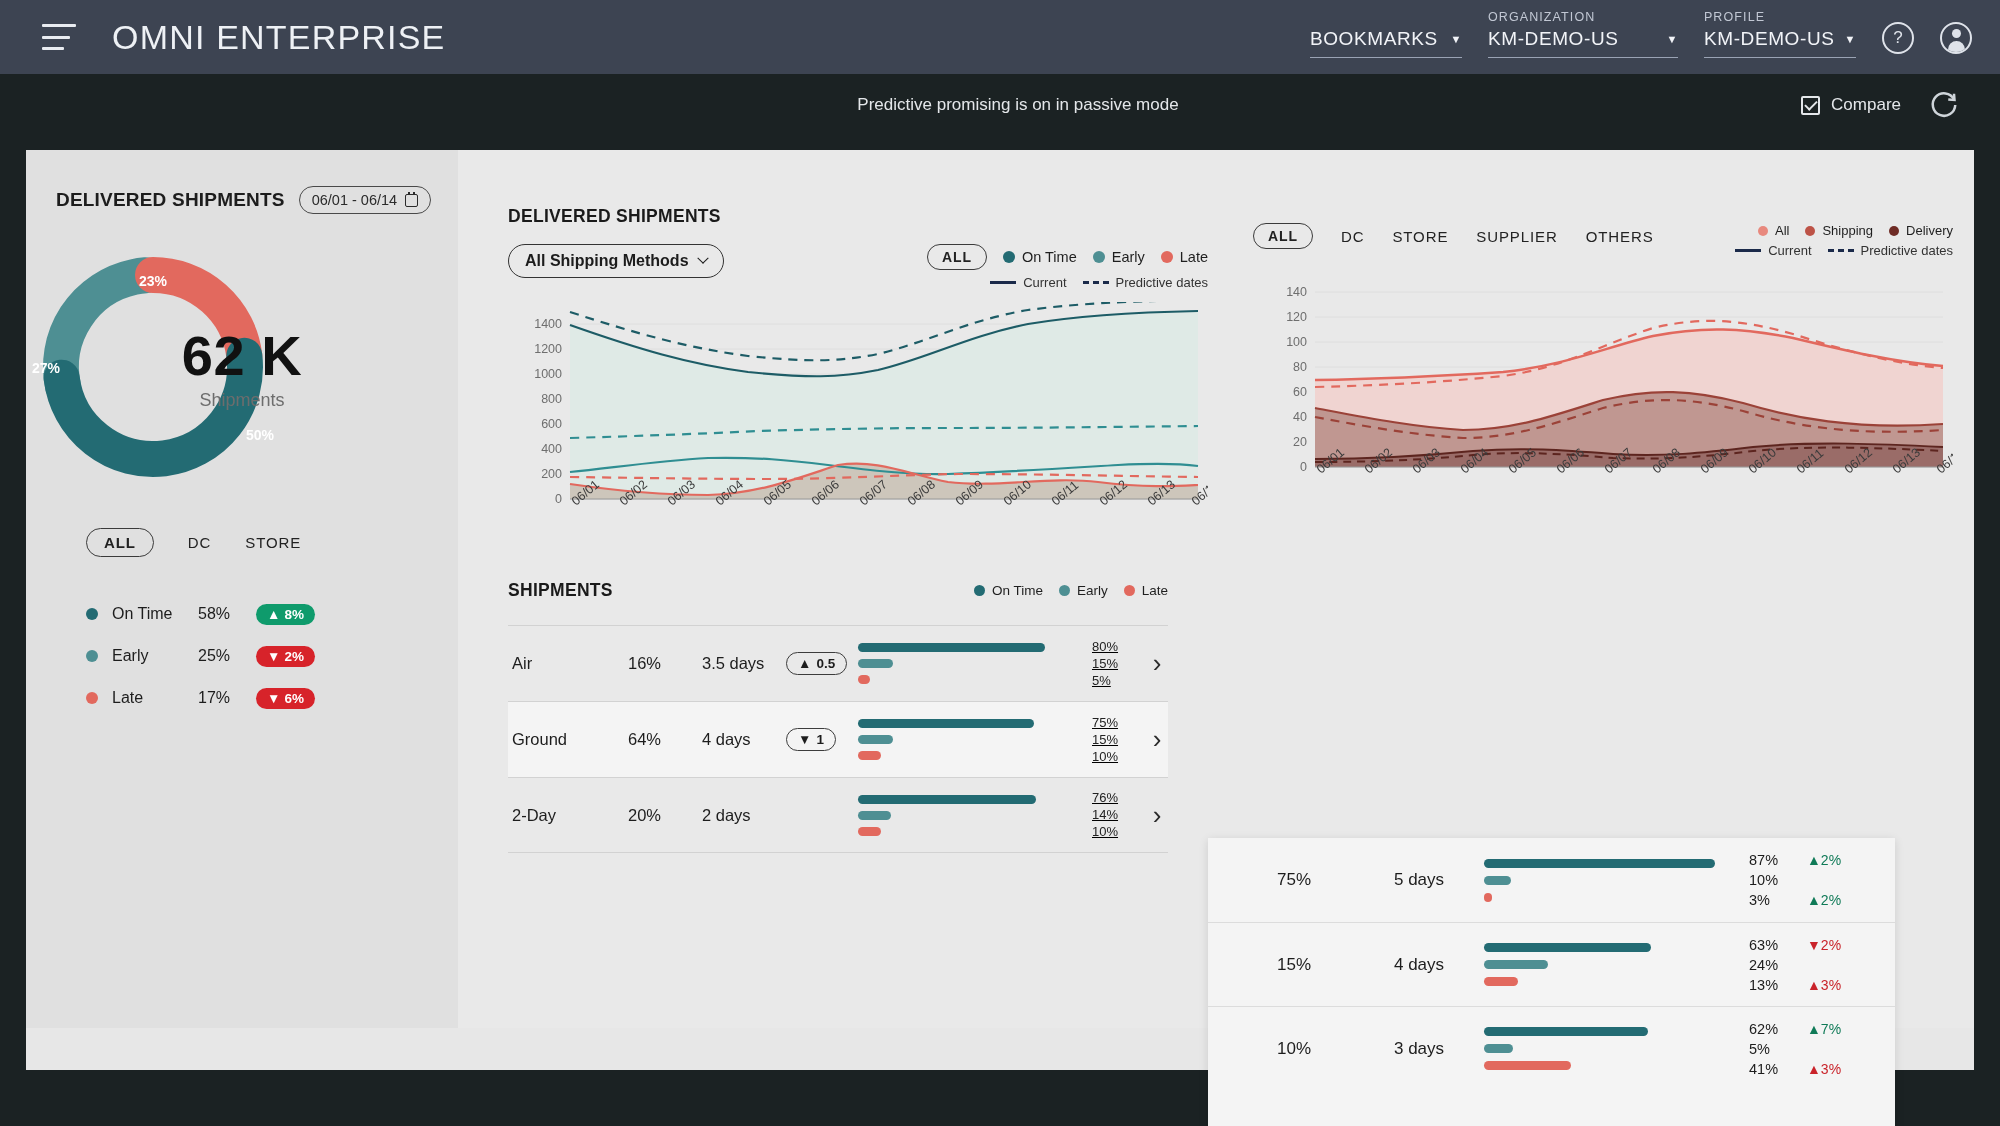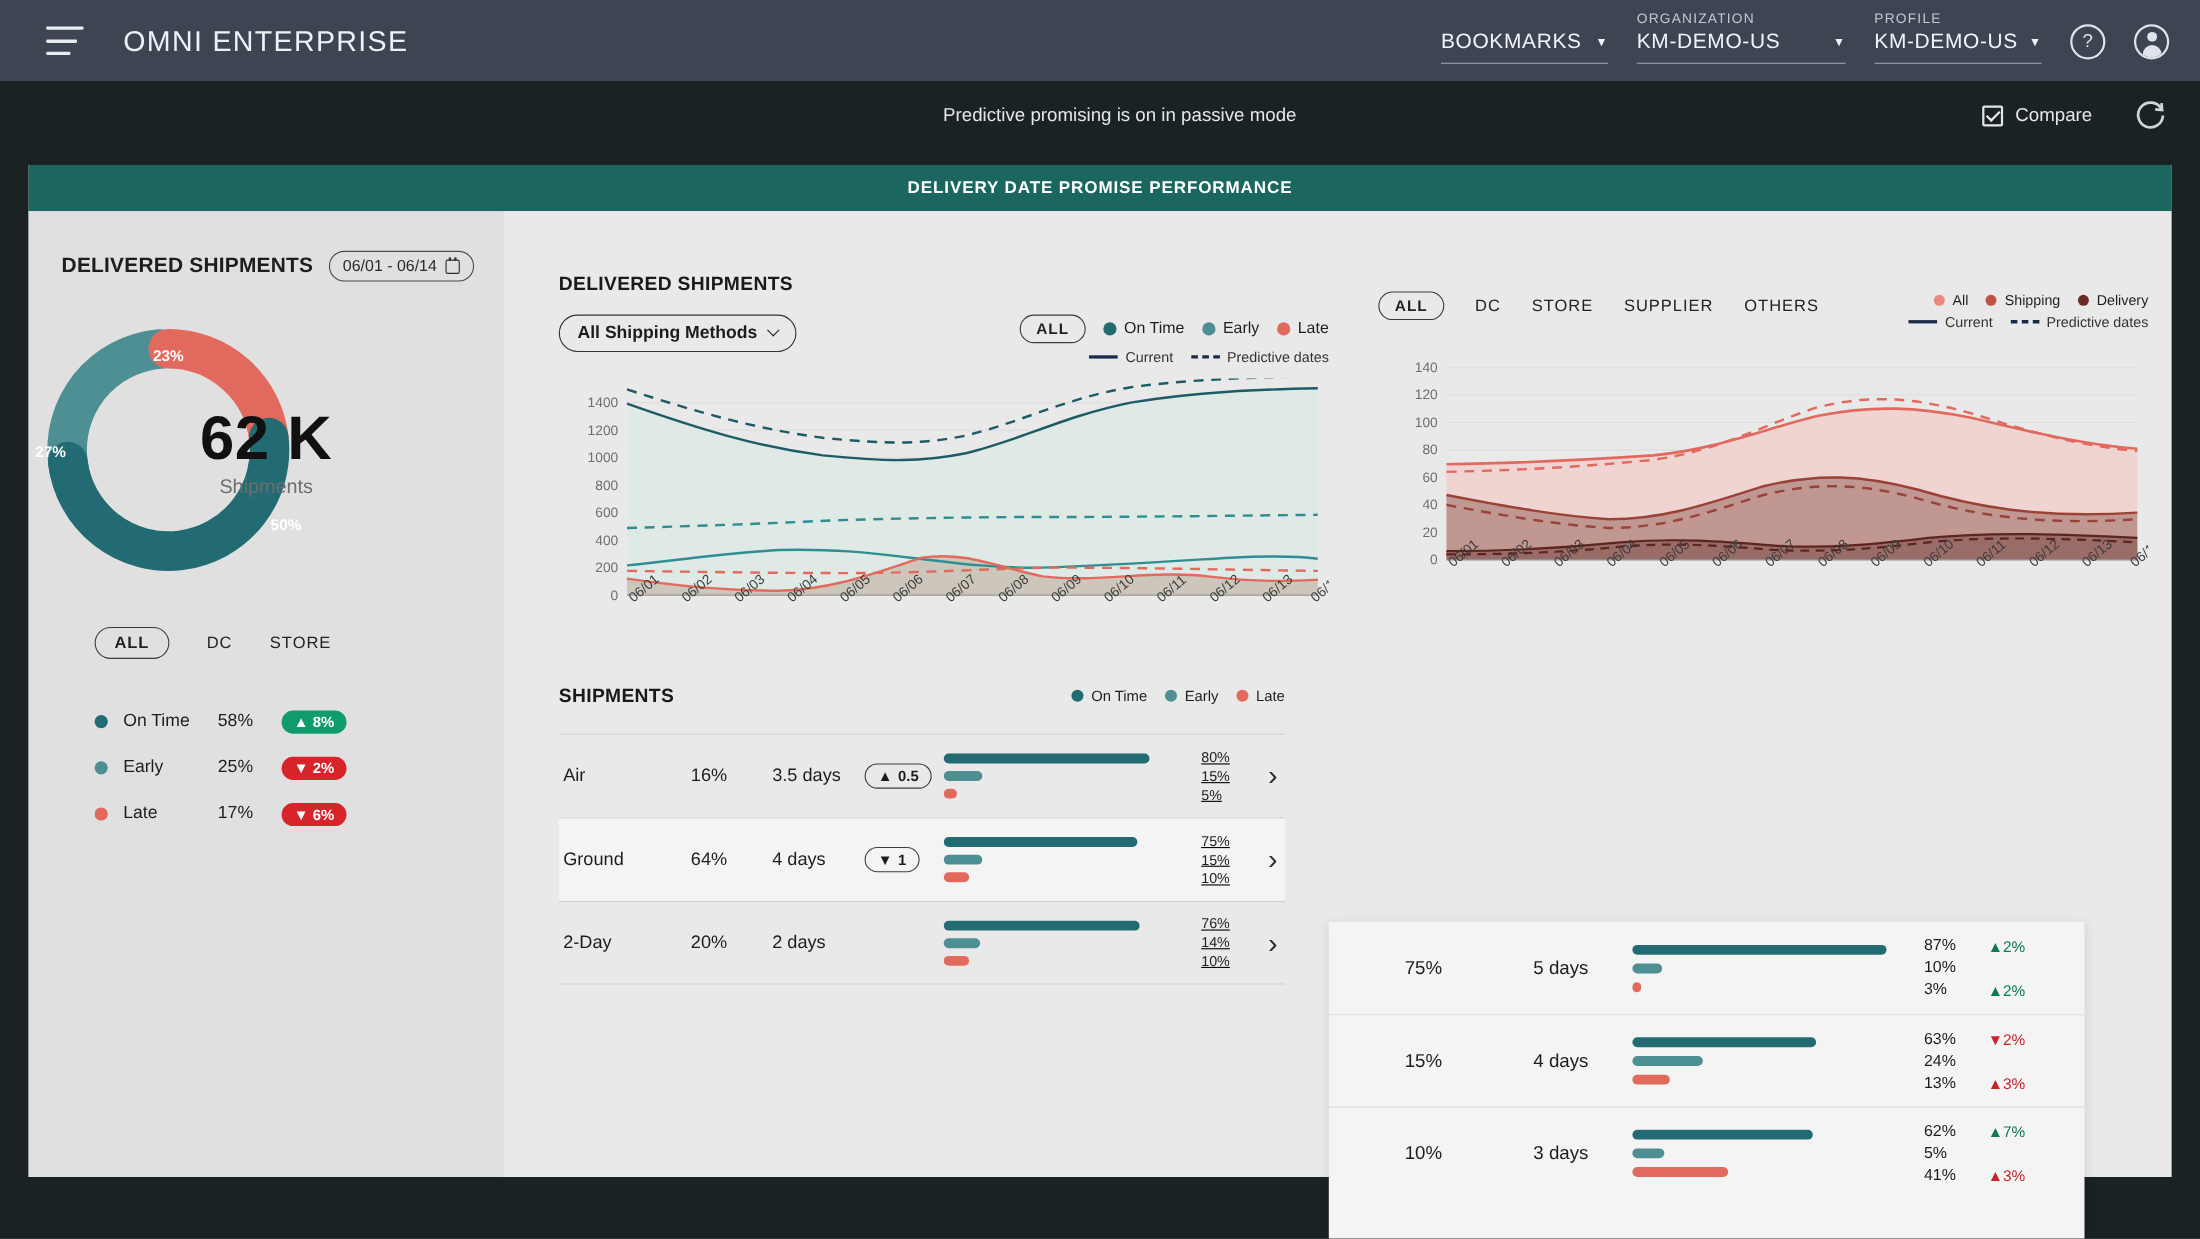--- a/index.html
+++ b/index.html
@@ -14,21 +14,21 @@
   
   .topbar {
     height: 74px; background: #3d4452; display: flex; align-items: center;
     padding: 0 28px; position: relative;
   }
   .hamburger { width: 34px; height: 26px; display: flex; flex-direction: column;
     justify-content: space-between; cursor: pointer; margin-left: 14px; }
   .hamburger i { display: block; height: 3px; background: #e9ecf1; border-radius: 1px; }
   .hamburger i:nth-child(2) { width: 82%; }
   .hamburger i:nth-child(3) { width: 64%; }
-  .brand { color: #eef1f5; font-size: 26px; letter-spacing: 1.2px; margin-left: 36px; font-weight: 400; }
+  .brand { color: #eef1f5; font-size: 34px; letter-spacing: 1.2px; margin-left: 36px; font-weight: 400; }
   .top-right { margin-left: auto; display: flex; align-items: flex-end; gap: 26px; padding-bottom: 6px; }
   .tfield { display: flex; flex-direction: column; justify-content: flex-end; }
   .tfield .tlabel { color: #c2c8d4; font-size: 12.5px; letter-spacing: 1.1px; margin-bottom: 4px; }
   .tfield .tvalue { color: #f2f4f8; font-size: 19px; letter-spacing: .6px;
     border-bottom: 1px solid #9aa3b4; padding-bottom: 7px; display: flex; align-items: center;
     justify-content: space-between; cursor: pointer; }
   .tfield.bm { padding-bottom: 0; }
   .tfield.bm .tvalue { min-width: 152px; }
   .tfield.org .tvalue { min-width: 190px; }
   .tfield.prof .tvalue { min-width: 150px; }
@@ -37,21 +37,21 @@
     color: #dfe3ea; display: flex; align-items: center; justify-content: center;
     font-size: 17px; cursor: pointer; margin-bottom: 4px; }
   .topicon.user { background: none; position: relative; overflow: hidden; }
   .topicon.user .head { width: 9px; height: 9px; border-radius: 50%; background: #dfe3ea; position: absolute; top: 5px; }
   .topicon.user .body { width: 17px; height: 11px; border-radius: 9px 9px 0 0; background: #dfe3ea; position: absolute; bottom: 0px; }
 
   
   .notice { height: 62px; background: #1b2223; display: flex; align-items: center;
     position: relative; justify-content: center; padding-left: 36px; }
   .notice .msg { color: #e4e7ea; font-size: 17px; }
-  .notice .right { position: absolute; right: 30px; display: flex; align-items: center; gap: 38px; }
+  .notice .right { position: absolute; right: 41px; display: flex; align-items: center; gap: 28px; }
   .chk { width: 19px; height: 19px; border: 2px solid #e4e7ea; border-radius: 2px;
     display: flex; align-items: center; justify-content: center; cursor: pointer; }
   .chk:after { content: ""; width: 10px; height: 5px; border-left: 2.4px solid #e4e7ea;
     border-bottom: 2.4px solid #e4e7ea; transform: rotate(-45deg) translate(1px,-1px); }
   .cmp-label { color: #e4e7ea; font-size: 17px; margin-left: 11px; }
   .cmp-wrap { display: flex; align-items: center; cursor: pointer; }
   .refresh { width: 30px; height: 30px; cursor: pointer; color: #cfd5da; }
 
   
   .page { position: absolute; left: 26px; top: 150px; width: 1948px; height: 920px; background: #e7e7e7; }
@@ -196,23 +196,20 @@
       </div>
       <svg class="refresh" viewBox="0 0 24 24">
         <path d="M20 7.5A9 9 0 1 0 21 12" fill="none" stroke="#cfd5da" stroke-width="2"></path>
         <polyline points="20,3 20.4,8 15.4,7.6" fill="none" stroke="#cfd5da" stroke-width="2"></polyline>
         <path d="M4 16.5A9 9 0 0 0 21 12" fill="none" stroke="#cfd5da" stroke-width="2" opacity="0"></path>
       </svg>
     </div>
   </div>
 
   <div class="page">
-    <div class="greenbar">
-      <span>DELIVERY DATE PROMISE PERFORMANCE</span>
-    </div>
 
     <div class="body-row">
 
       <div class="left">
         <div class="left-head">
           <h2>DELIVERED SHIPMENTS</h2>
           <div class="daterange">
             <span>06/01 - 06/14</span>
             <span class="cal-ico"></span>
           </div>

